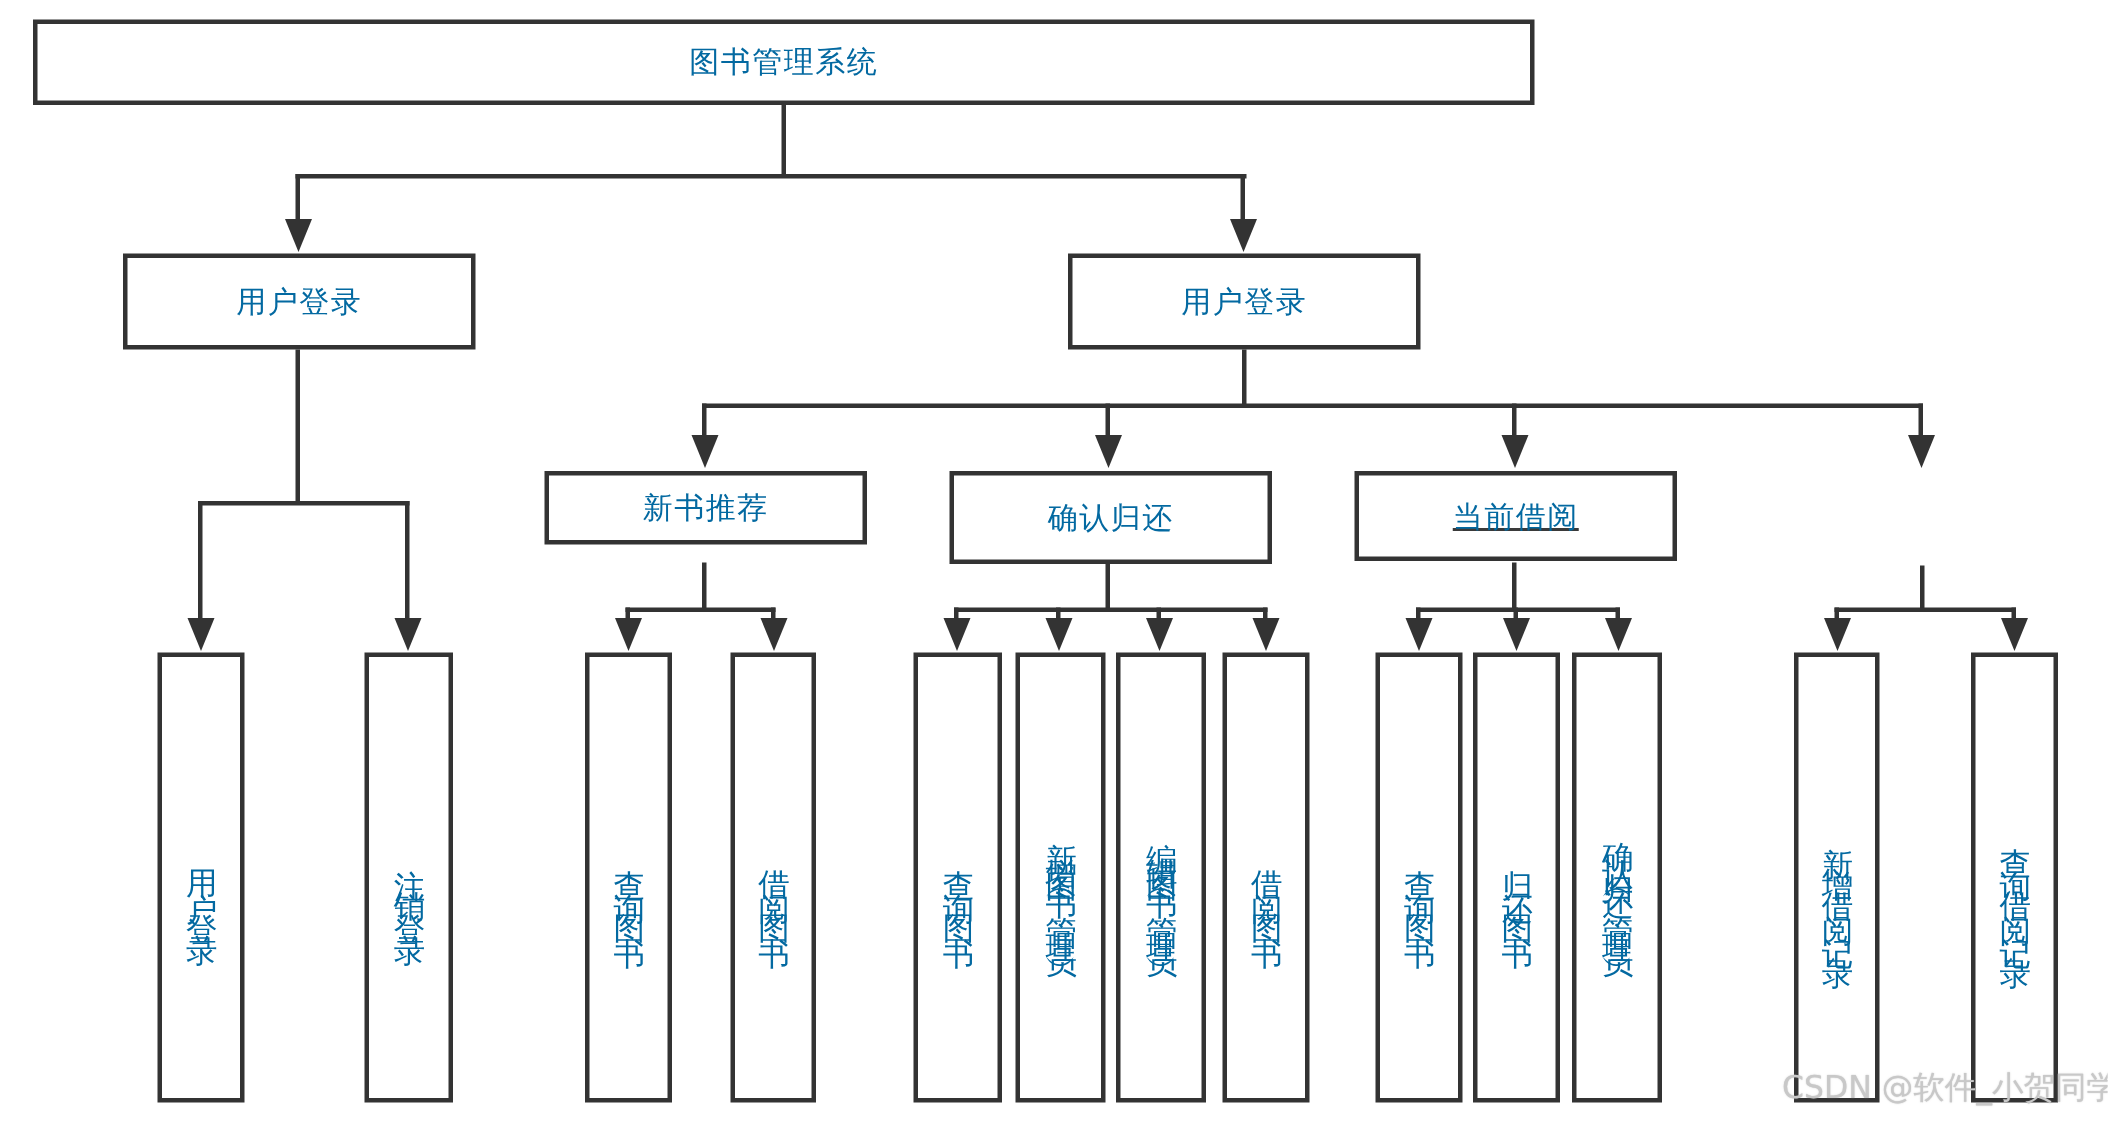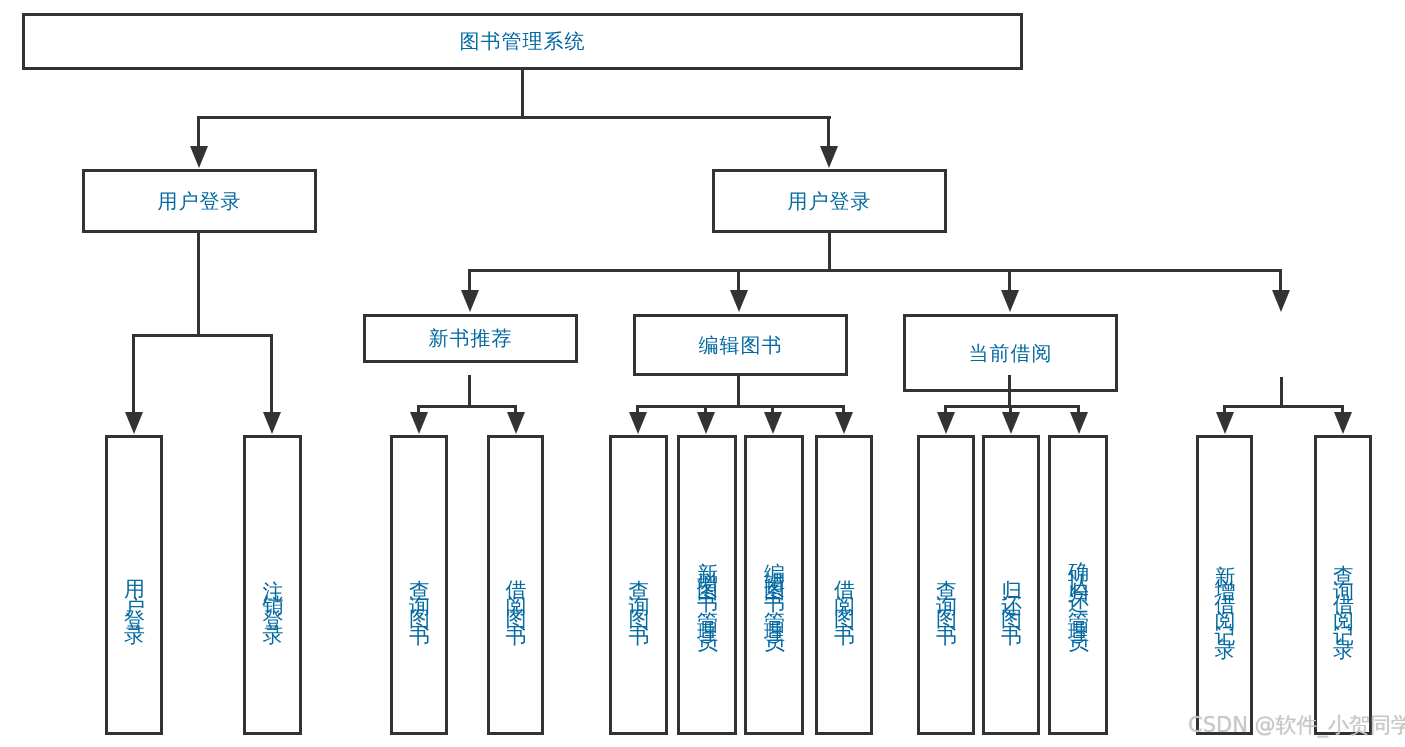--- a/index.html
+++ b/index.html
@@ -104,23 +104,23 @@
   <div class="line v" style="left:1279px; top:269px; height:22px;"></div>
   <div class="arrow" style="left:461px;  top:290px;"></div>
   <div class="arrow" style="left:730px;  top:290px;"></div>
   <div class="arrow" style="left:1001px; top:290px;"></div>
   <div class="arrow" style="left:1272px; top:290px;"></div>
 
   <div class="node" style="left:363px; top:314px; width:215px; height:49px;">
     <span class="lbl">新书推荐</span>
   </div>
   <div class="node" style="left:633px; top:314px; width:215px; height:62px;">
-    <span class="lbl">编辑图书</span>
-  </div>
-  <div class="node" style="left:903px; top:314px; width:215px; height:78px;">
+    <span class="lbl">确认归还</span>
+  </div>
+  <div class="node" style="left:903px; top:314px; width:215px; height:60px;text-decoration:underline;">
     <span class="lbl">当前借阅</span>
   </div>
 
   <div class="line v" style="left:468px; top:375px; height:32px;"></div>
   <div class="line h" style="left:417px; top:405px; width:100px;"></div>
   <div class="line v" style="left:417px; top:405px; height:9px;"></div>
   <div class="line v" style="left:514px; top:405px; height:9px;"></div>
   <div class="arrow" style="left:410px; top:412px;"></div>
   <div class="arrow" style="left:507px; top:412px;"></div>
 

